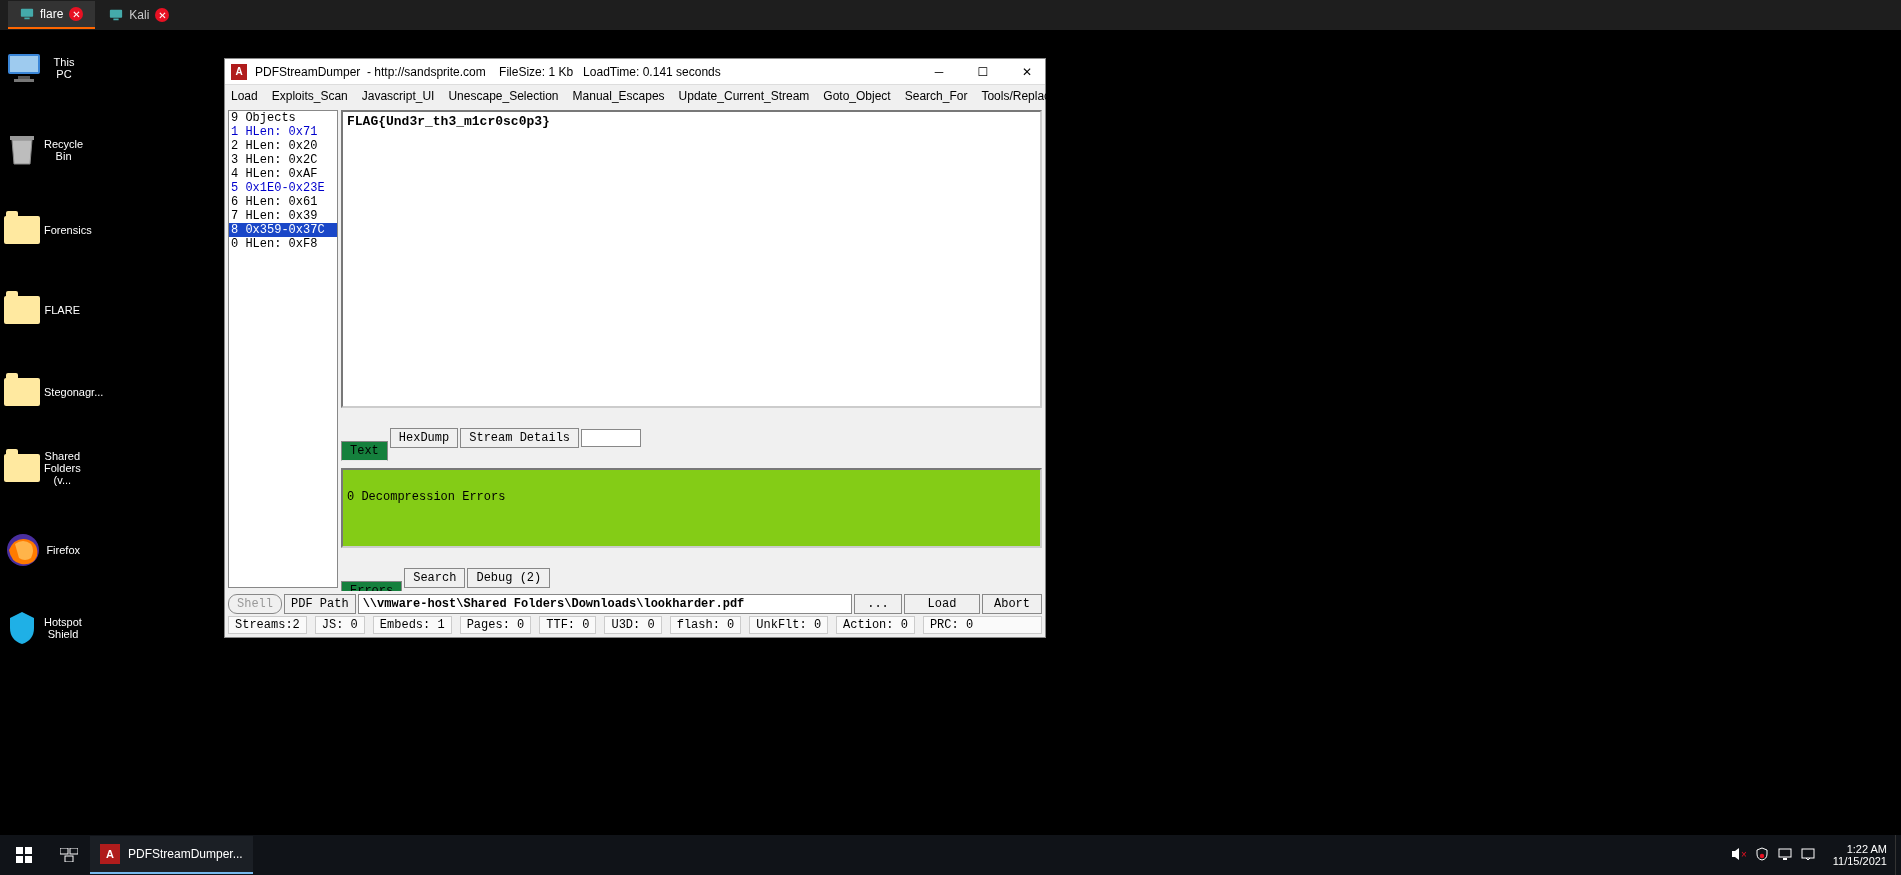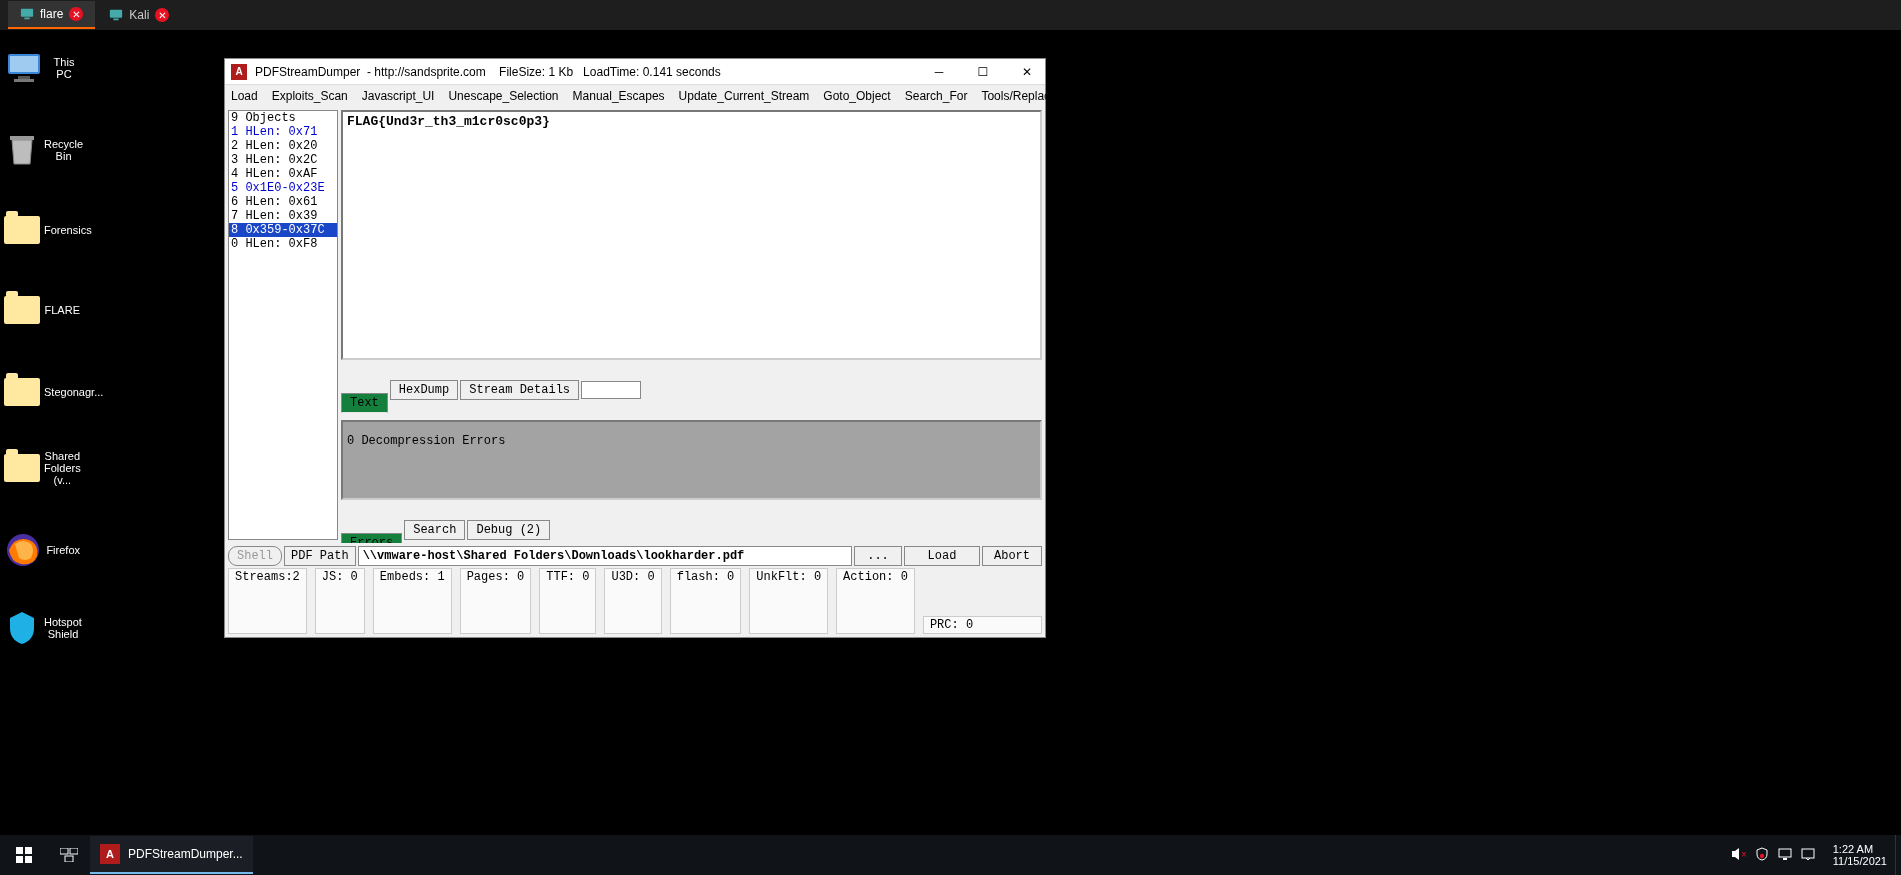--- a/index.html
+++ b/index.html
@@ -36,41 +36,41 @@
 .objlist .row.blue { color: #0000cc; }
 .objlist .row.selected { background: #1a47c8; color: #fff; }
 
 .contentcol { flex: 1; display: flex; flex-direction: column; gap: 20px; }
 .textarea-main { flex: 1; background: #fff; border: 2px inset #ccc; font-family: "Courier New", monospace; font-size: 13px; font-weight: bold; padding: 2px 4px; }
 .tabslot { display: flex; align-items: center; gap: 2px; }
 .tabbtn { border: 1px solid #888; background: #f0f0f0; font-family: "Courier New", monospace; font-size: 12px; padding: 2px 8px; }
 .tabbtn.active { background: #15803d; border-bottom: 1px solid #e6e6e6; position: relative; top: 13px; }
 .miniinput { border: 1px solid #888; background: #fff; width: 60px; height: 18px; }
 
-.textarea-err { height: 80px; background: #a3a3a3; border: 2px inset #ccc; font-family: "Courier New", monospace; font-size: 12px; padding: 12px 4px; }
+.textarea-err { height: 80px; background: #84cc16; border: 2px inset #ccc; font-family: "Courier New", monospace; font-size: 12px; padding: 20px 4px; }
 
 .bottombar { padding: 3px; display: flex; flex-direction: column; gap: 2px; }
 .pathrow { display: flex; align-items: center; gap: 2px; }
 .pathrow .btn { border: 1px solid #888; background: #f0f0f0; font-family: "Courier New", monospace; font-size: 12px; padding: 2px 8px; min-width: 48px; text-align: center; }
 .pathrow .btn.disabled { color: #999; border-radius: 9px; }
 .pathrow .lbl { font-family: "Courier New", monospace; font-size: 12px; padding: 2px 6px; background: #f0f0f0; border: 1px solid #888; }
 .pathrow input.path { flex: 1; border: 1px solid #888; font-family: "Courier New", monospace; font-size: 12px; font-weight: bold; padding: 2px 4px; background: #fff; }
 .statusbar { display: flex; gap: 8px; font-family: "Courier New", monospace; font-size: 12px; }
 .statusbar .cell { border: 1px solid #ccc; background: #fafafa; padding: 1px 6px; }
-.statusbar .cell.flex { flex: 1; margin-top: 48px; }
+.statusbar .cell.flex { flex: 1; }
 
 
 .taskbar { position: absolute; left: 0; right: 0; bottom: 0; height: 40px; background: #101318; display: flex; align-items: center; color: #fff; font-size: 12px; }
 .taskbar .start { width: 48px; height: 40px; display: flex; align-items: center; justify-content: center; }
 .taskbar .taskview { width: 42px; display: flex; align-items: center; justify-content: center; }
 .taskbar .taskbtn { display: flex; align-items: center; gap: 8px; padding: 0 10px; height: 38px; background: #1b1f25; border-bottom: 2px solid #76b9ed; }
 .taskbar .taskbtn .tbicon { width: 20px; height: 20px; background: #b01c1c; display: flex; align-items: center; justify-content: center; color: #fff; font-size: 11px; font-weight: bold; }
 .taskbar .spacer { flex: 1; }
 .taskbar .tray { display: flex; align-items: center; gap: 8px; padding: 0 10px; }
-.taskbar .clock { line-height: 1.1; font-size: 11px; padding: 0 8px; }
+.taskbar .clock { text-align: right; line-height: 1.1; font-size: 11px; padding: 0 8px; }
 .taskbar .showdesktop { width: 6px; height: 40px; border-left: 1px solid #333; }
 </style>
 </head>
 <body>
 
 <div class="vm-tabs">
   <div class="vm-tab active">
     <span class="vmicon"><svg viewBox="0 0 16 16">
           <rect x="1" y="2" width="14" height="9" fill="#4aa" rx="1"></rect>
           <rect x="5" y="12" width="6" height="2" fill="#4aa"></rect>

